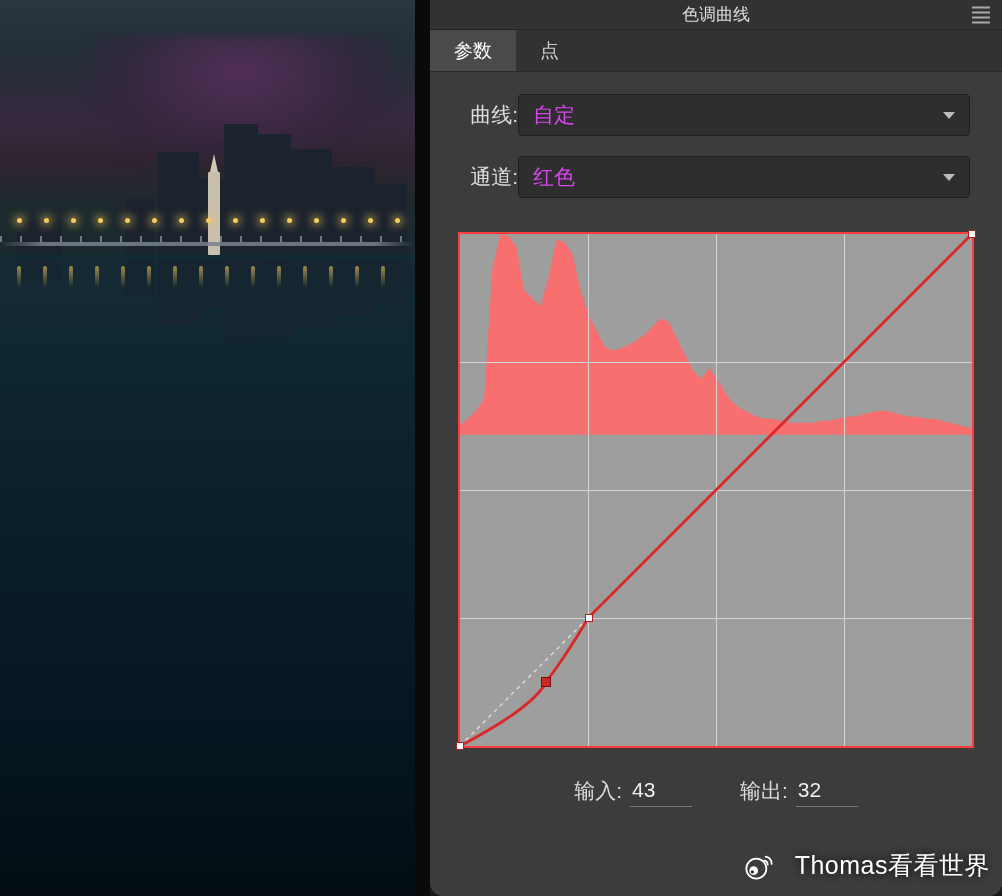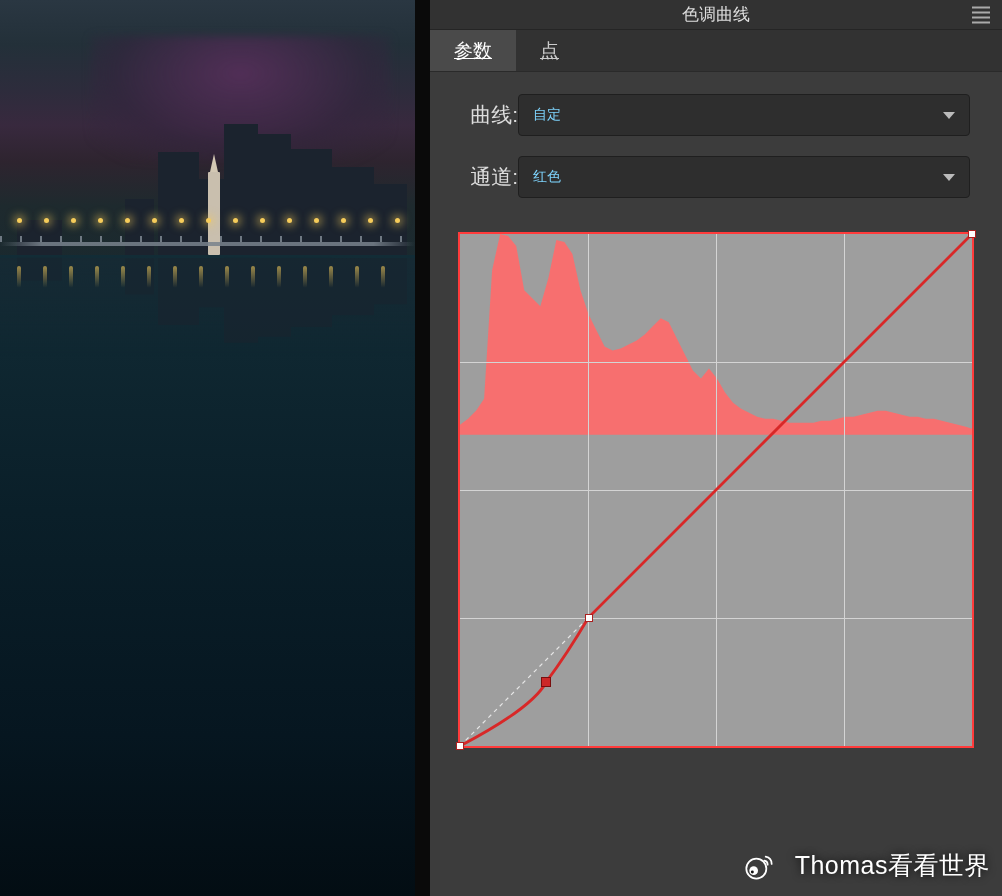--- a/index.html
+++ b/index.html
@@ -48,34 +48,34 @@
   .lights{position:absolute;top:24.3%;left:4%;right:0;height:12px;display:flex;gap:22px;}
   .lights span{width:5px;height:5px;border-radius:50%;background:#f6cc5a;box-shadow:0 0 9px 3px rgba(246,204,90,0.55);}
   .water{position:absolute;top:28.5%;left:0;width:100%;height:71.5%;background:linear-gradient(180deg,#122c36 0%,#0a1f29 40%,#061620 75%,#030d13 100%);}
   .reflect{position:absolute;top:28.8%;left:0;width:100%;height:11%;opacity:0.55;background:linear-gradient(180deg,rgba(30,40,50,0.7)0%,transparent 100%);}
   .reflect .bldg{top:0;bottom:auto;transform:scaleY(-1);}
   .rl{position:absolute;top:29.7%;left:4%;right:0;height:30px;display:flex;gap:22px;opacity:0.6;}
   .rl span{width:4px;height:22px;background:linear-gradient(180deg,#f6cc5a,transparent);border-radius:2px;}
   .gutter{width:15px;background:#0a0a0a;}
 
   
-  .panel{flex:1;height:896px;background:#3c3c3c;display:flex;flex-direction:column;}
+  .panel{flex:1;height:896px;background:#3c3c3c;display:flex;flex-direction:column;border-radius:13px;}
   .panel-header{height:30px;background:#323232;display:flex;align-items:center;justify-content:center;position:relative;border-bottom:1px solid #252525;}
   .panel-title{font-size:17px;color:#ddd;}
   .panel-menu{position:absolute;right:12px;top:50%;transform:translateY(-50%);display:flex;flex-direction:column;gap:3px;cursor:pointer;}
   .panel-menu span{width:18px;height:2px;background:#aaa;}
   .tabs{height:42px;display:flex;border-bottom:1px solid #2a2a2a;}
-  .tab{padding:0 24px;display:flex;align-items:center;font-size:19px;color:#ccc;background:#323232;cursor:pointer;text-decoration:underline;}
+  .tab{padding:0 24px;display:flex;align-items:center;font-size:19px;color:#ccc;background:#323232;cursor:pointer;}
   .tab.active{background:#4a4a4a;color:#fff;}
   .tab-rest{flex:1;background:#323232;}
   .form{padding:22px 32px 14px;}
   .row{display:flex;align-items:center;margin-bottom:20px;}
   .lbl{width:56px;text-align:right;font-size:21px;color:#ddd;}
   .select{flex:1;height:42px;background:#2e2e2e;border:1px solid #1f1f1f;border-radius:4px;display:flex;align-items:center;justify-content:space-between;padding:0 14px;cursor:pointer;}
-  .select-val{font-size:14px;color:#7dd3fc;}
+  .select-val{font-size:21px;color:#d946ef;}
   .chev{width:0;height:0;border-left:6px solid transparent;border-right:6px solid transparent;border-top:7px solid #bbb;}
 
   
   .curve-wrap{margin:0 28px;border:2px solid #ff3b3b;position:relative;width:516px;height:516px;background:#9e9e9e;}
   .grid-v,.grid-h{position:absolute;background:#d4d4d4;}
   .grid-v{width:1px;top:0;bottom:0;}
   .grid-h{height:1px;left:0;right:0;}
   .gv1{left:25%}.gv2{left:50%}.gv3{left:75%}
   .gh1{top:25%}.gh2{top:50%}.gh3{top:75%}
   .histo{position:absolute;inset:0;overflow:hidden;}
@@ -213,20 +213,30 @@
     </svg>
     <svg class="curve-line" id="curve-svg" viewBox="0 0 255 255" preserveAspectRatio="none">
         <path d="M 0 255 Q 36.55 235.8 43 223 Q 53.5 208.92000000000002 64 191 L 255 0" fill="none" stroke="#d82828" stroke-width="1.4"></path>
       </svg>
     <div class="cpt" style="left:0%;bottom:0%;"></div>
     <div class="cpt active" id="active-pt" style="left: 16.8627%; bottom: 12.549%;"></div>
     <div class="cpt" style="left:25.1%;bottom:25.1%;"></div>
     <div class="cpt" style="left:100%;bottom:100%;"></div>
   </div>
 
+  <div class="io-row">
+    <div class="io-group">
+      <span class="io-lbl">输入:</span>
+      <input class="io-val" value="43" style="">
+    </div>
+    <div class="io-group">
+      <span class="io-lbl">输出:</span>
+      <input class="io-val" value="32" style="">
+    </div>
+  </div>
 </div>
 
 <div class="watermark">
   <svg class="weibo-icon" viewBox="0 0 48 48">
     <circle cx="20" cy="28" r="15" fill="none" stroke="#fff" stroke-width="2.6"></circle>
     <circle cx="16" cy="31" r="6.5" fill="#fff"></circle>
     <circle cx="14" cy="33" r="2.2" fill="#111"></circle>
     <path d="M34 10 q9 2 9 11" fill="none" stroke="#fff" stroke-width="2.6" stroke-linecap="round"></path>
     <path d="M32 16 q5 1 5 6" fill="none" stroke="#fff" stroke-width="2.6" stroke-linecap="round"></path>
   </svg>

